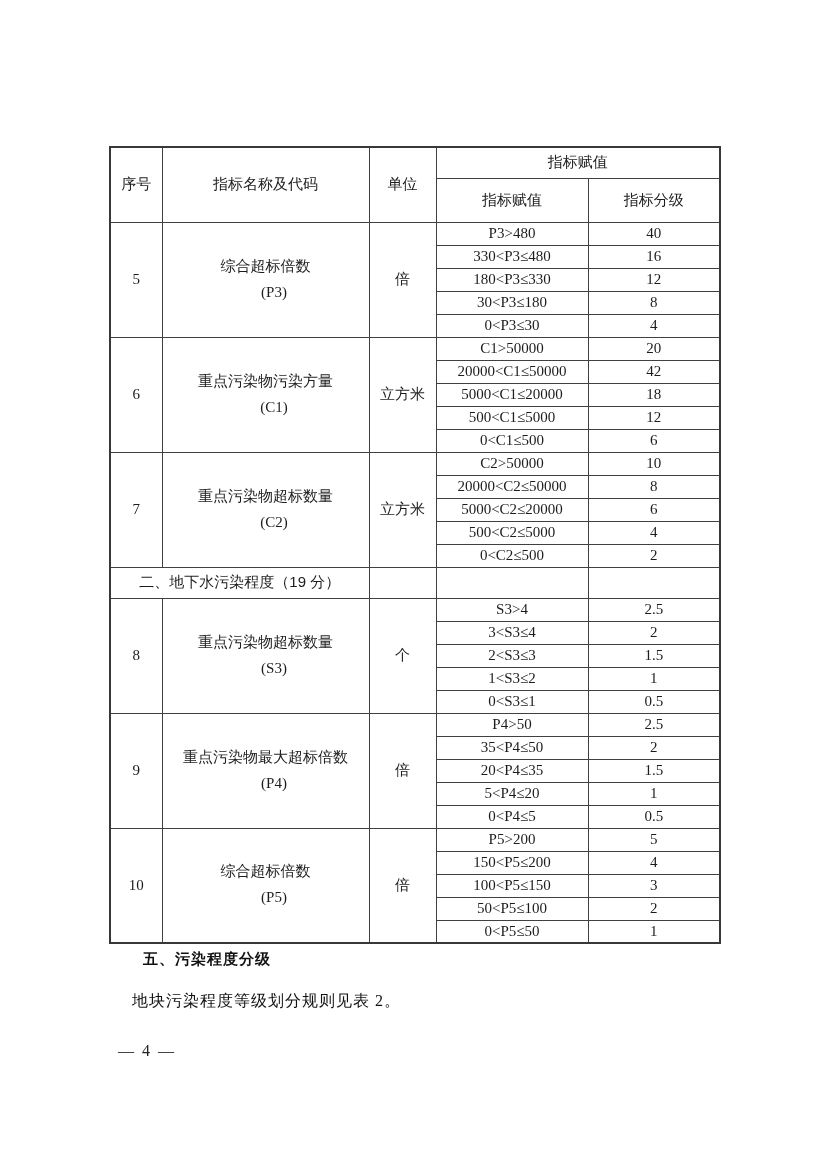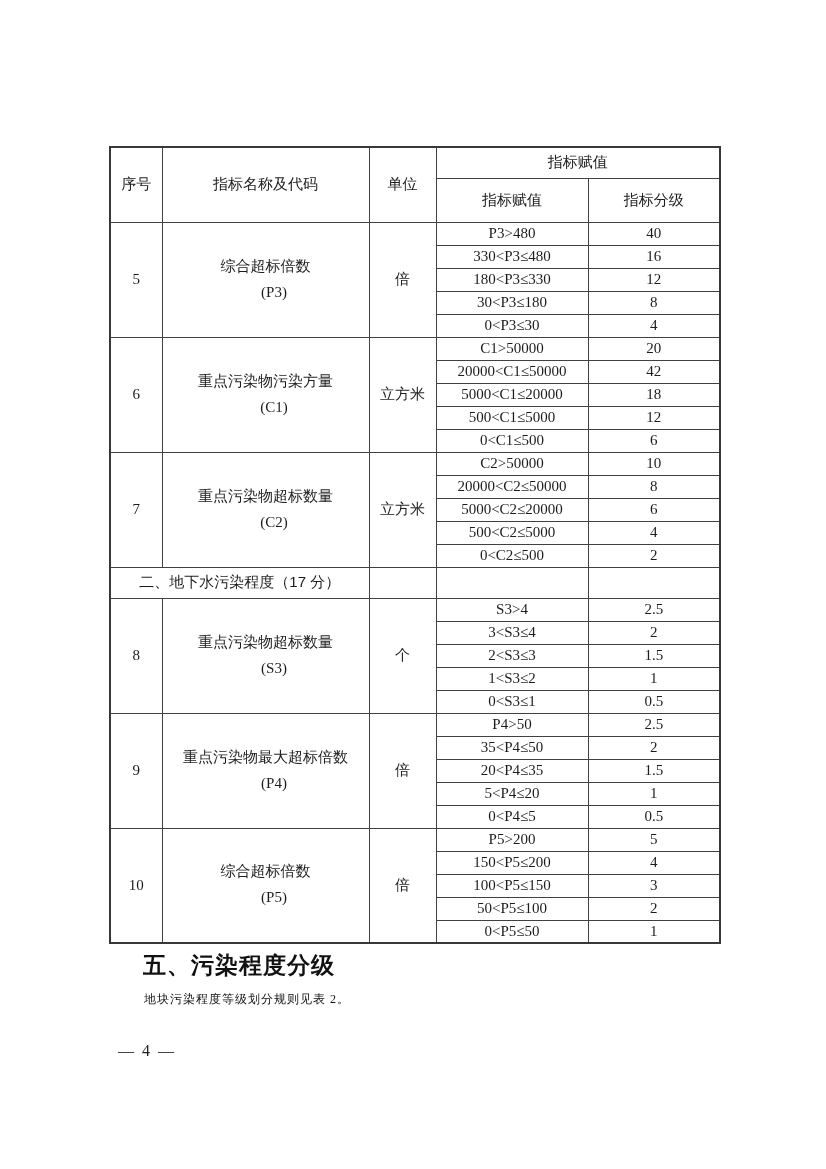--- a/index.html
+++ b/index.html
@@ -66,30 +66,30 @@
     text-align: left;
     padding-left: 8px;
     font-family: "Liberation Sans", "DejaVu Sans", sans-serif;
   }
 
   
   .doc-heading {
     position: absolute;
     left: 143px;
     top: 950px;
-    font-size: 23px;
+    font-size: 15px;
     font-weight: bold;
     color: #111111;
     letter-spacing: 1px;
   }
   .doc-paragraph {
     position: absolute;
-    left: 144px;
+    left: 132px;
     top: 991px;
-    font-size: 12px;
+    font-size: 16px;
     color: #111111;
     letter-spacing: 1px;
   }
   .page-footer {
     position: absolute;
     left: 118px;
     top: 1042px;
     font-size: 16px;
     color: #222222;
     letter-spacing: 2px;
@@ -193,21 +193,21 @@
         </tr>
         <tr class="sub-row">
           <td class="grade-cell">500&lt;C2≤5000</td>
           <td class="score-cell">4</td>
         </tr>
         <tr class="sub-row">
           <td class="grade-cell">0&lt;C2≤500</td>
           <td class="score-cell">2</td>
         </tr>
         <tr class="section-row">
-          <td class="section-cell cjk" colspan="2">二、地下水污染程度（17 分）</td>
+          <td class="section-cell cjk" colspan="2">二、地下水污染程度（19 分）</td>
           <td></td>
           <td></td>
           <td></td>
         </tr>
         <tr class="sub-row">
           <td class="index-cell" rowspan="5">8</td>
           <td class="name-cell" rowspan="5">
             <div class="name-line1">重点污染物超标数量</div>
             <div class="name-line2">(S3)</div>
           </td>

